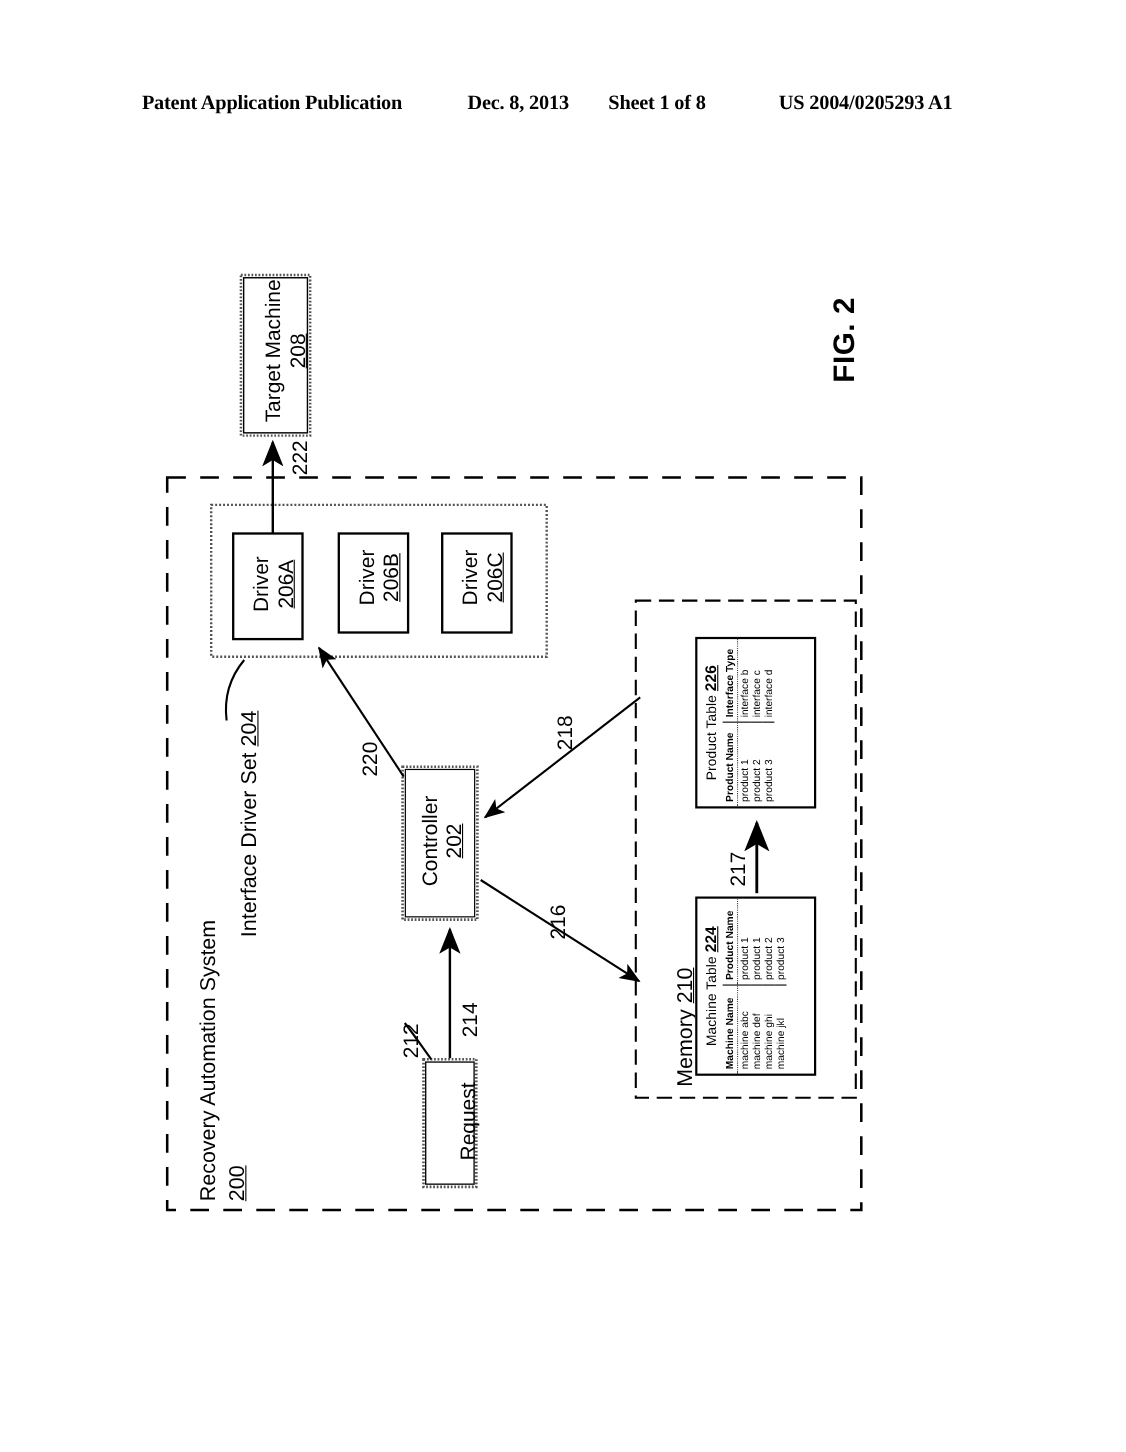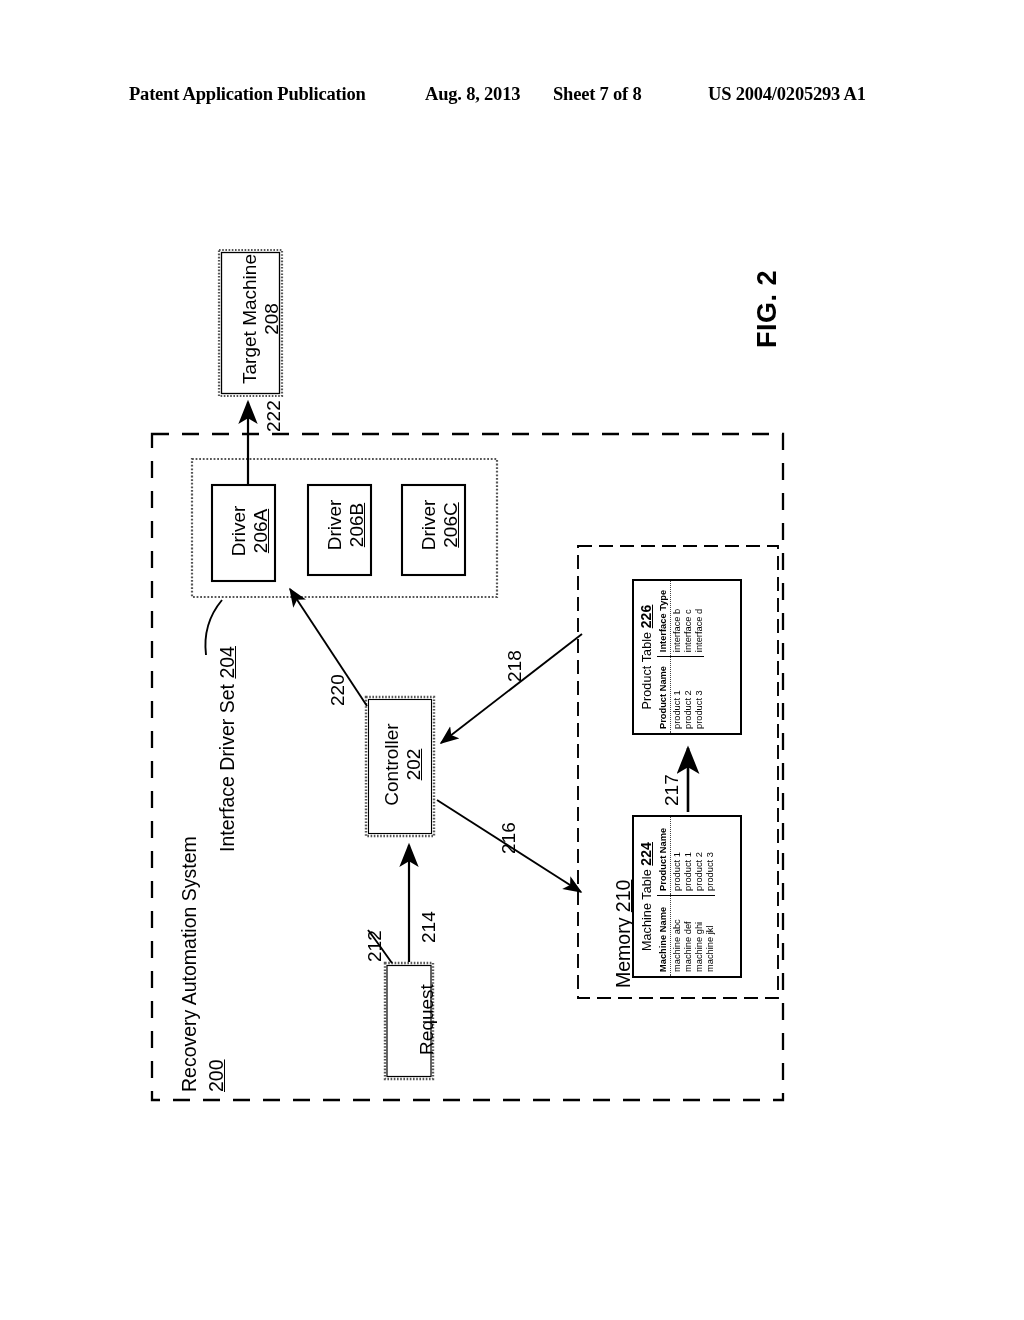--- a/index.html
+++ b/index.html
@@ -107,22 +107,22 @@
     padding: 0.5px 4px;
     white-space: nowrap;
   }
   table.ptable th.c2, table.ptable td.c2 { border-left: 1.1px solid #000; }
 </style>
 </head>
 <body>
 
 <div id="page-header">
   <span class="h-pub">Patent Application Publication</span>
-  <span class="h-date">Aug. 8, 2013</span>
-  <span class="h-sheet">Sheet 7 of 8</span>
+  <span class="h-date">Dec. 8, 2013</span>
+  <span class="h-sheet">Sheet 1 of 8</span>
   <span class="h-num">US 2004/0205293 A1</span>
 </div>
 
 <div id="figure">
 
   <svg width="1024" height="1320" viewBox="0 0 1024 1320">
     <defs>
       <marker id="ah" markerWidth="11" markerHeight="11" refX="9.2" refY="4" orient="auto">
         <path d="M0,0 L10,4 L0,8 L2.4,4 z" fill="#000"></path>
       </marker>

